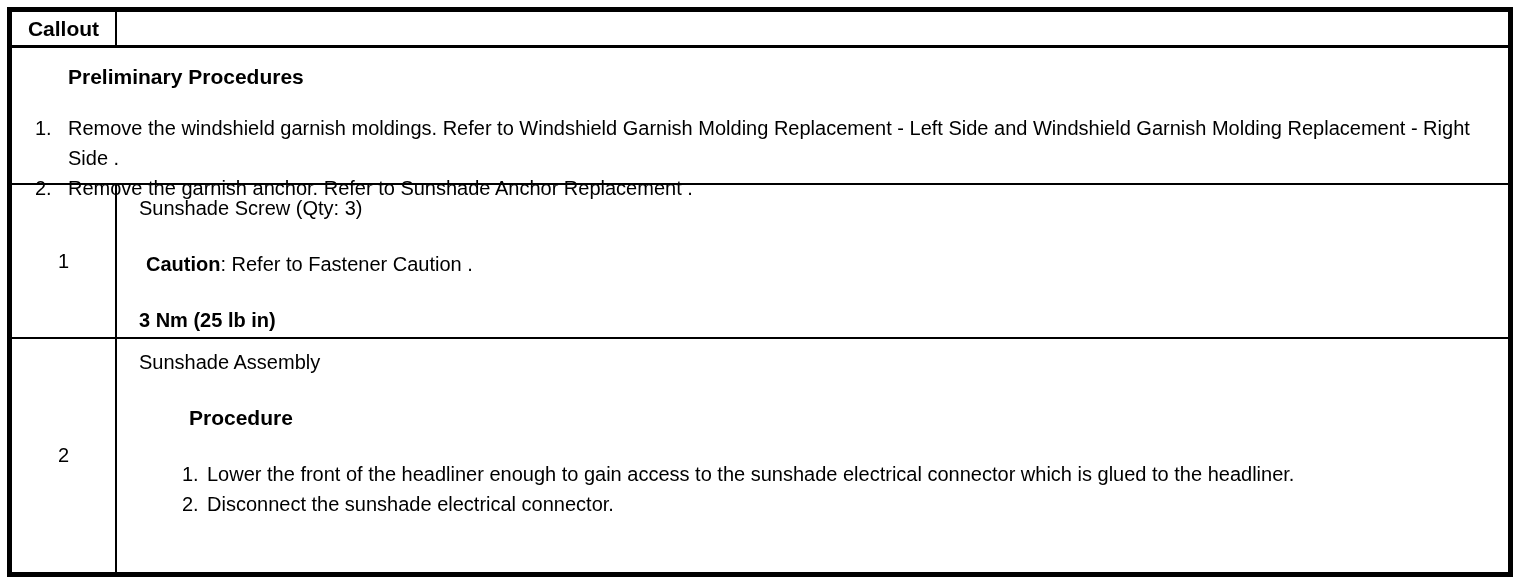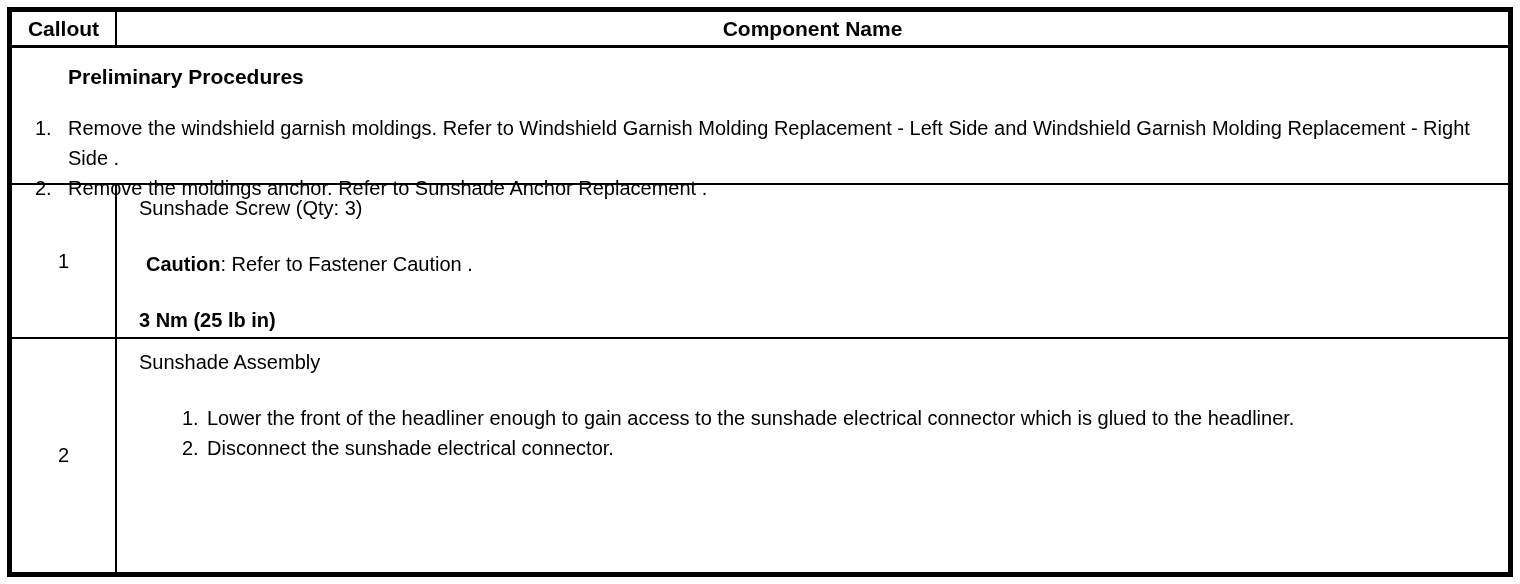--- a/index.html
+++ b/index.html
@@ -142,52 +142,52 @@
   }
 </style>
 </head>
 <body>
 
 <div class="page">
   <div class="svc-table">
 
     <div class="trow header-row">
       <div class="callout-col header-cell">Callout</div>
-      <div class="content-col header-cell">Component Name</div>
     </div>
 
     <div class="trow prelim-row">
       <div style="width:100%">
         <div class="prelim-title">Preliminary Procedures</div>
         <div class="num-list">
           <div class="list-item">
             <span class="marker">1.</span>
             <span class="li-text">Remove the windshield garnish moldings. Refer to Windshield Garnish Molding Replacement - Left Side and Windshield Garnish Molding Replacement - Right Side .</span>
           </div>
           <div class="list-item">
             <span class="marker">2.</span>
-            <span class="li-text">Remove the moldings anchor. Refer to Sunshade Anchor Replacement .</span>
+            <span class="li-text">Remove the garnish anchor. Refer to Sunshade Anchor Replacement .</span>
           </div>
         </div>
       </div>
     </div>
 
     <div class="trow body-row-1">
       <div class="callout-col callout-num">1</div>
       <div class="content-col cell-pad">
         <p>Sunshade Screw (Qty: 3)</p>
         <p><span class="bold">Caution</span><span>: Refer to Fastener Caution .</span></p>
         <p class="bold">3 Nm (25 lb in)</p>
       </div>
     </div>
 
     <div class="trow body-row-2">
       <div class="callout-col callout-num">2</div>
       <div class="content-col cell-pad">
         <p>Sunshade Assembly</p>
+        <p class="proc-title spaced">Procedure</p>
         <div class="num-list proc-list">
           <div class="list-item">
             <span class="marker">1.</span>
             <span class="li-text">Lower the front of the headliner enough to gain access to the sunshade electrical connector which is glued to the headliner.</span>
           </div>
           <div class="list-item">
             <span class="marker">2.</span>
             <span class="li-text">Disconnect the sunshade electrical connector.</span>
           </div>
         </div>

